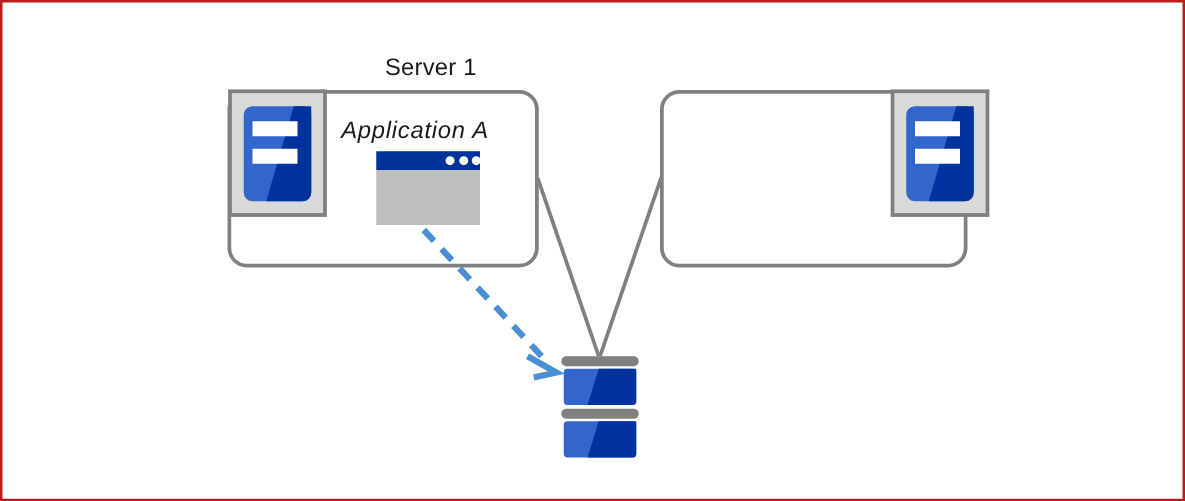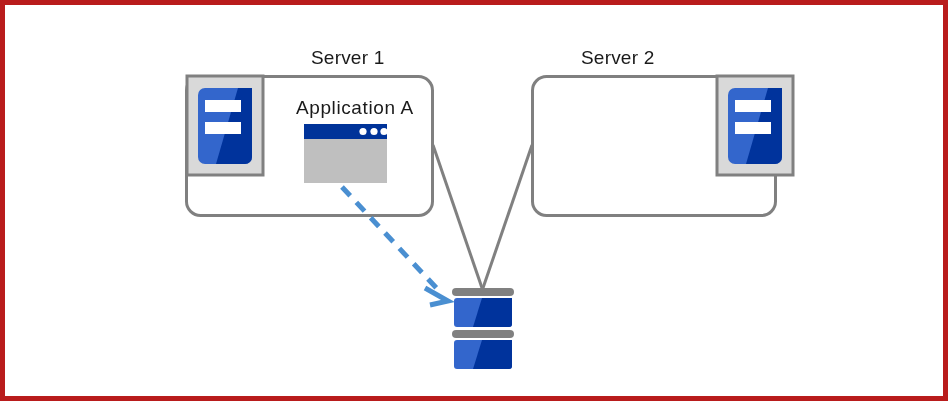--- a/index.html
+++ b/index.html
@@ -8,42 +8,42 @@
     background: #ffffff;
   }
   body {
     font-family: "Liberation Sans", sans-serif;
   }
   #canvas {
     position: relative;
     width: 948px;
     height: 401px;
     background: #ffffff;
-    border: 5px solid #b91c1c;
+    border: 2px solid #b91c1c;
     box-sizing: border-box;
     overflow: hidden;
   }
   .diagram-svg {
     position: absolute;
     left: 0;
     top: 0;
     width: 948px;
     height: 401px;
   }
   .node-label {
     position: absolute;
     font-family: "Liberation Sans", sans-serif;
     font-size: 19px;
     color: #1a1a1a;
     white-space: nowrap;
     letter-spacing: 0.2px;
   }
   #server1-label { left: 306px; top: 42px; }
   #server2-label { left: 576px; top: 42px; }
-  #app-label     { left: 291px; top: 92px; letter-spacing: 0.6px; }
+  #app-label     { left: 271px; top: 92px; letter-spacing: 0.6px; font-style: italic; }
   #disk-label    { left: 424px; top: 366px; }
 </style>
 </head>
 <body>
 
 <div id="canvas">
 
   <svg class="diagram-svg" viewBox="0 0 948 401">
 
     <g>
@@ -92,18 +92,17 @@
 
     <g>
       <line x1="337" y1="182" x2="437" y2="289" stroke="#4a8fd1" stroke-width="5" stroke-dasharray="12 9" stroke-linecap="butt"></line>
       <path d="M 420 283 L 443 296 L 425 300" fill="none" stroke="#4a8fd1" stroke-width="5" stroke-linecap="butt" stroke-linejoin="miter"></path>
     </g>
 
   </svg>
 
   <div class="node-label" id="server1-label">Server 1</div>
 
-  <div class="node-label" id="server2-label">Server 2</div>
 
   <div class="node-label" id="app-label">Application A</div>
 
 
 </div>
 
 </body></html>

